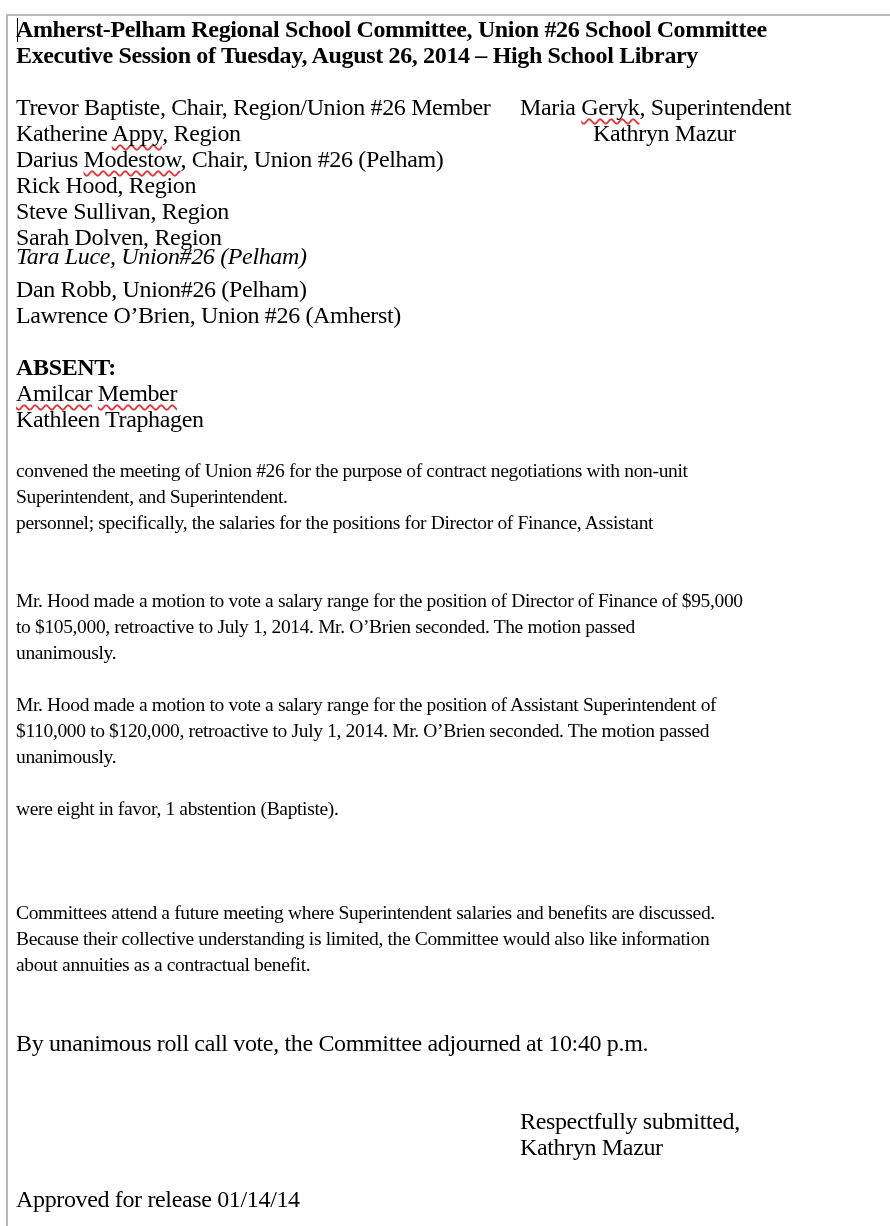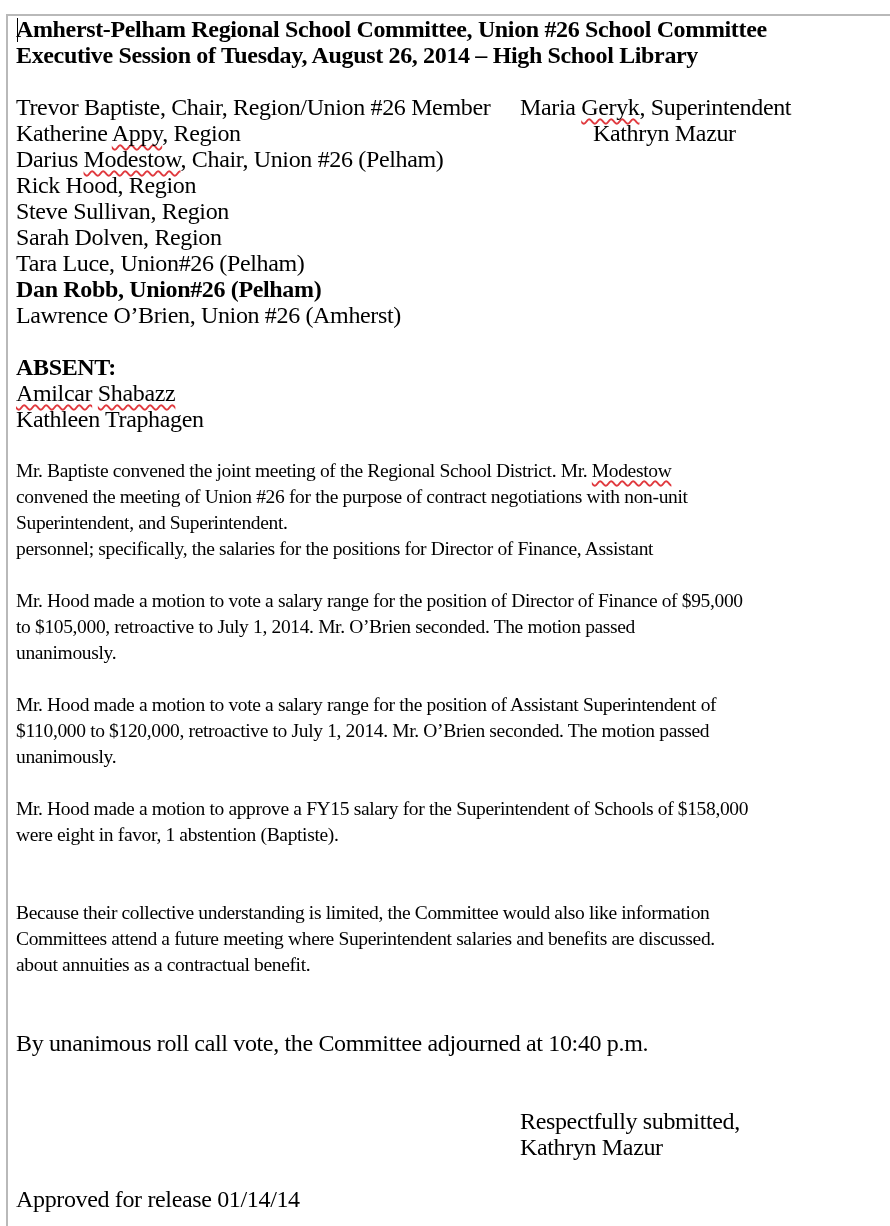--- a/index.html
+++ b/index.html
@@ -31,61 +31,59 @@
   <span class="u">Executive Session</span><span> of Tuesday, August 26, 2014 – High School Library</span>
 </div>
 
 <div>
   <div class="line" style="top:94px;"><span>Trevor Baptiste</span><span>, Chair, Region/Union #26 Member</span></div>
   <div class="line" style="top:120px;"><span>Katherine </span><span class="spell">Appy</span><span>, Region</span></div>
   <div class="line" style="top:146px;"><span>Darius </span><span class="spell">Modestow</span><span>, Chair, Union #26 (Pelham)</span></div>
   <div class="line" style="top:172px;"><span>Rick Hood</span><span>, Region</span></div>
   <div class="line" style="top:198px;"><span>Steve Sullivan</span><span>, Region</span></div>
   <div class="line" style="top:224px;"><span>Sarah Dolven</span><span>, Region</span></div>
-  <div class="line" style="top:250px;"><span>Tara Luce</span><span>, Union#26 (Pelham)</span></div>
-  <div class="line" style="top:276px;font-weight:bold;"><span>Dan Robb</span><span>, Union#26 (Pelham)</span></div>
+  <div class="line" style="top:243px;font-style:italic;"><span>Tara Luce</span><span>, Union#26 (Pelham)</span></div>
+  <div class="line" style="top:276px;"><span>Dan Robb</span><span>, Union#26 (Pelham)</span></div>
   <div class="line" style="top:302px;"><span>Lawrence O’Brien</span><span>, Union #26 (Amherst)</span></div>
 </div>
 
 <div>
   <div class="line col2" style="top:94px;"><span>Maria </span><span class="spell">Geryk</span><span>, Superintendent</span></div>
   <div class="line col2b" style="top:120px;"><span>Kathryn Mazur</span></div>
 </div>
 
 <div class="line bold" style="top:354px;">ABSENT:</div>
-<div class="line" style="top:380px;"><span class="spell">Amilcar</span> <span class="spell">Shabazz</span></div>
+<div class="line" style="top:380px;"><span class="spell">Amilcar</span> <span class="spell">Member</span></div>
 <div class="line" style="top:406px;"><span>Kathleen Traphagen</span></div>
 
 <div class="para" style="top:458px;">
-  <span class="l"><span>Mr. Baptiste convened the joint meeting of the Regional School District.  Mr. </span><span class="spell">Modestow</span></span>
   <span class="l">convened the meeting of Union #26 for the purpose of contract negotiations with non-unit</span>
   <span class="l">Superintendent, and Superintendent.</span>
   <span class="l">personnel; specifically, the salaries for the positions for Director of Finance, Assistant</span>
 </div>
 
 <div class="para" style="top:588px;">
   <span class="l">Mr. Hood made a motion to vote a salary range for the position of Director of Finance of $95,000</span>
   <span class="l">to $105,000, retroactive to July 1, 2014.  Mr. O’Brien seconded.  The motion passed</span>
   <span class="l">unanimously.</span>
 </div>
 
 <div class="para" style="top:692px;">
   <span class="l">Mr. Hood made a motion to vote a salary range for the position of Assistant Superintendent of</span>
   <span class="l">$110,000 to $120,000, retroactive to July 1, 2014.  Mr. O’Brien seconded.  The motion passed</span>
   <span class="l">unanimously.</span>
 </div>
 
 <div class="para" style="top:796px;">
-  <span class="l">Mr. Hood made a motion to approve a FY15 salary for the Superintendent of Schools of $158,000</span>
   <span class="l">were eight in favor, 1 abstention (Baptiste).</span>
 </div>
 
 <div class="para" style="top:900px;">
+  <span class="l">Committees attend a future meeting where Superintendent salaries and benefits are discussed.</span>
   <span class="l">Because their collective understanding is limited, the Committee would also like information</span>
-  <span class="l">Committees attend a future meeting where Superintendent salaries and benefits are discussed.</span>
   <span class="l">about annuities as a contractual benefit.</span>
 </div>
 
 <div class="line" style="top:1030px;">By unanimous roll call vote, the Committee adjourned at 10:40 p.m.</div>
 
 <div class="line col2" style="top:1108px;">Respectfully submitted,</div>
 <div class="line col2" style="top:1134px;">Kathryn Mazur</div>
 
 <div class="line" style="top:1186px;">Approved for release 01/14/14</div>
 

